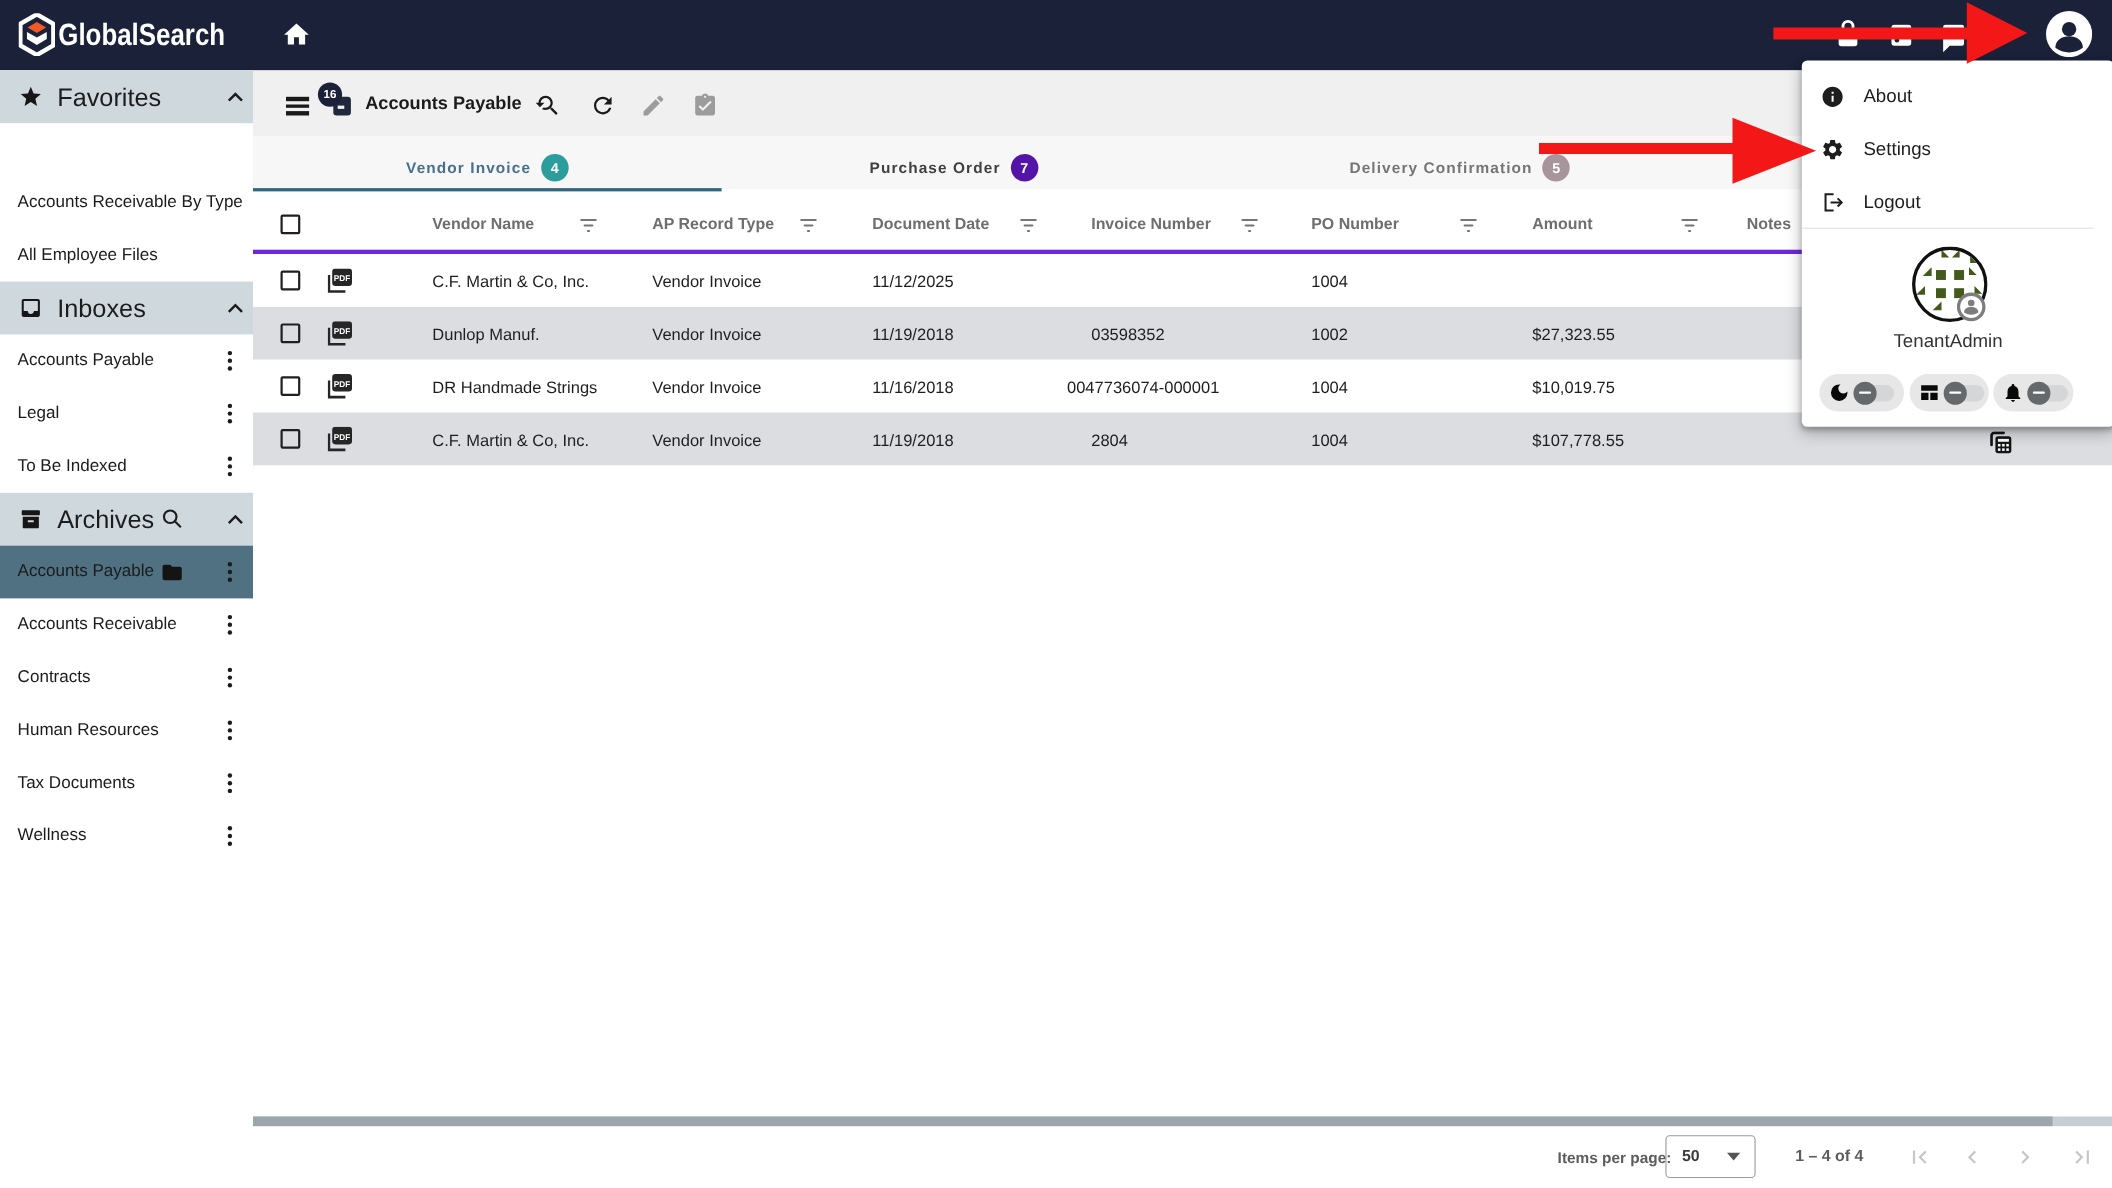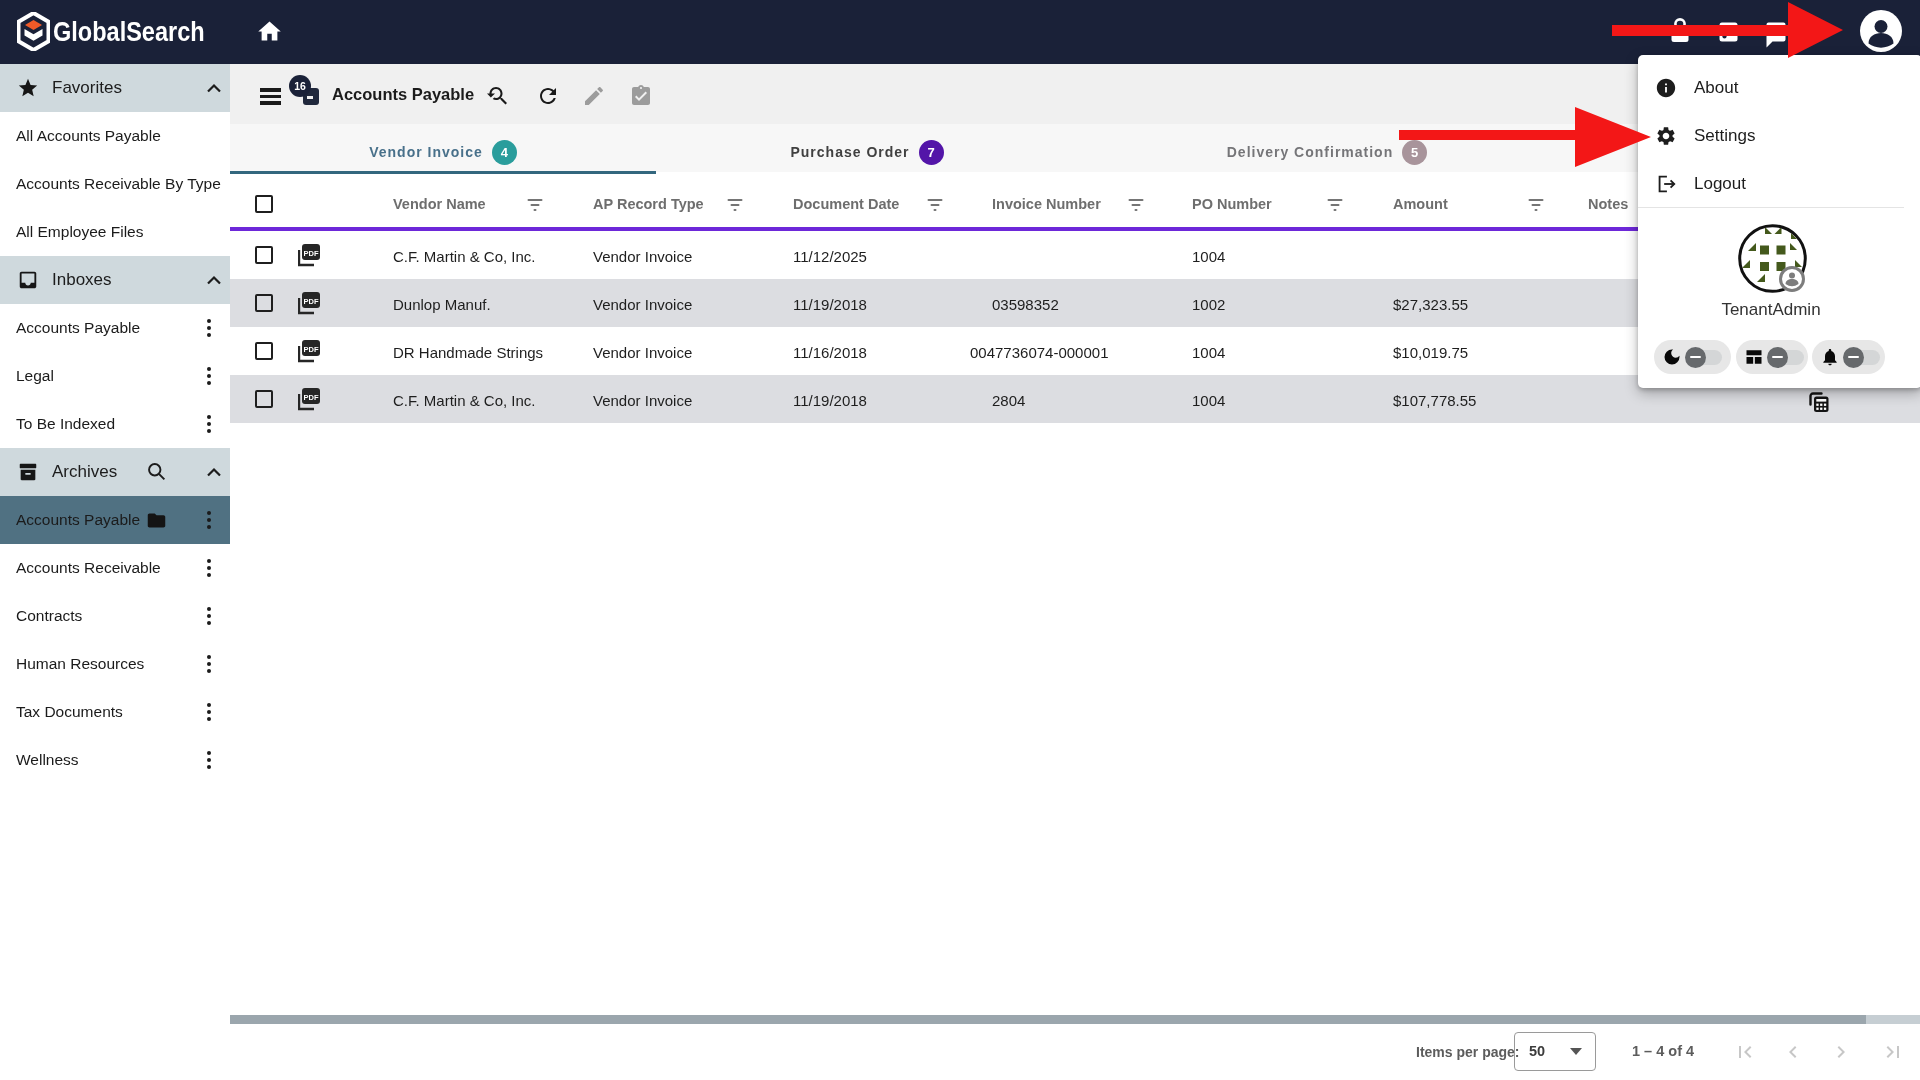--- a/index.html
+++ b/index.html
@@ -7,21 +7,21 @@
     font-family:"Liberation Sans", sans-serif; }
   .abs { position:absolute; }
 
   
   #nav { position:absolute; left:0; top:0; width:1920px; height:64px; background:#1a2138;padding-left:13px; }
   #logoText { position:absolute; left:53px; top:16px; color:#fff; font-size:28px; font-weight:bold; transform:scaleX(0.84); transform-origin:0 0; }
 
   
   #sidebar { position:absolute; left:0; top:64px; width:230px; height:1016px; background:#fff; }
   .sechead { position:absolute; left:0; width:230px; height:48px; background:#cfd9dd; display:flex; align-items:center; }
-  .sechead .t { font-size:17px; font-weight:500; color:#1c1c1c; }
+  .sechead .t { font-size:23px; font-weight:500; color:#1c1c1c; }
   .sideitem { position:absolute; left:0; width:230px; height:48px; display:flex; align-items:center; }
   .sideitem .t { font-size:15.5px; color:#1b1b1b; padding-left:16px; }
   .kebab { position:absolute; right:19px; top:50%; transform:translateY(-50%); width:4px; }
   .kebab i { display:block; width:4px; height:4px; border-radius:50%; background:#1b1b1b; margin:3px 0; }
   .chev { position:absolute; right:9px; top:50%; transform:translateY(-50%); }
 
   
   #toolbar { position:absolute; left:230px; top:64px; width:1690px; height:60px; background:#f0f0f0; }
   #tabrow { position:absolute; left:230px; top:124px; width:1690px; height:48px; background:#f7f7f7; }
   .tab { position:absolute; top:0; height:48px; display:flex; align-items:center; justify-content:center; gap:9px; padding-top:8px; }
@@ -108,23 +108,20 @@
 <div id="sidebar">
   <div class="sechead" style="top:0">
     <svg style="margin-left:17px" width="22" height="22" viewBox="0 0 24 24" fill="#161616">
       <path d="M12 17.27L18.18 21l-1.64-7.03L22 9.24l-7.19-.61L12 2 9.19 8.63 2 9.24l5.46 4.73L5.82 21z"></path>
     </svg>
     <span class="t" style="margin-left:13px">Favorites</span>
     <svg class="chev" width="14" height="9" viewBox="0 0 14 9" fill="none" stroke="#1c1c1c" stroke-width="2.2">
         <path d="M1 8 L7 2 L13 8"></path>
       </svg>
   </div>
-  <div class="sideitem" style="top:48px">
-      <span class="t">All Accounts Payable</span>
-    </div>
   <div class="sideitem" style="top:96px">
       <span class="t">Accounts Receivable By Type</span>
     </div>
   <div class="sideitem" style="top:144px">
       <span class="t">All Employee Files</span>
     </div>
 
   <div class="sechead" style="top:192px">
     <svg style="margin-left:17px" width="22" height="22" viewBox="0 0 24 24" fill="#161616">
       <path d="M19 3H5c-1.1 0-2 .9-2 2v14c0 1.1.9 2 2 2h14c1.1 0 2-.9 2-2V5c0-1.1-.9-2-2-2zm0 12h-4c0 1.66-1.35 3-3 3s-3-1.34-3-3H5V5h14v10z"></path>

